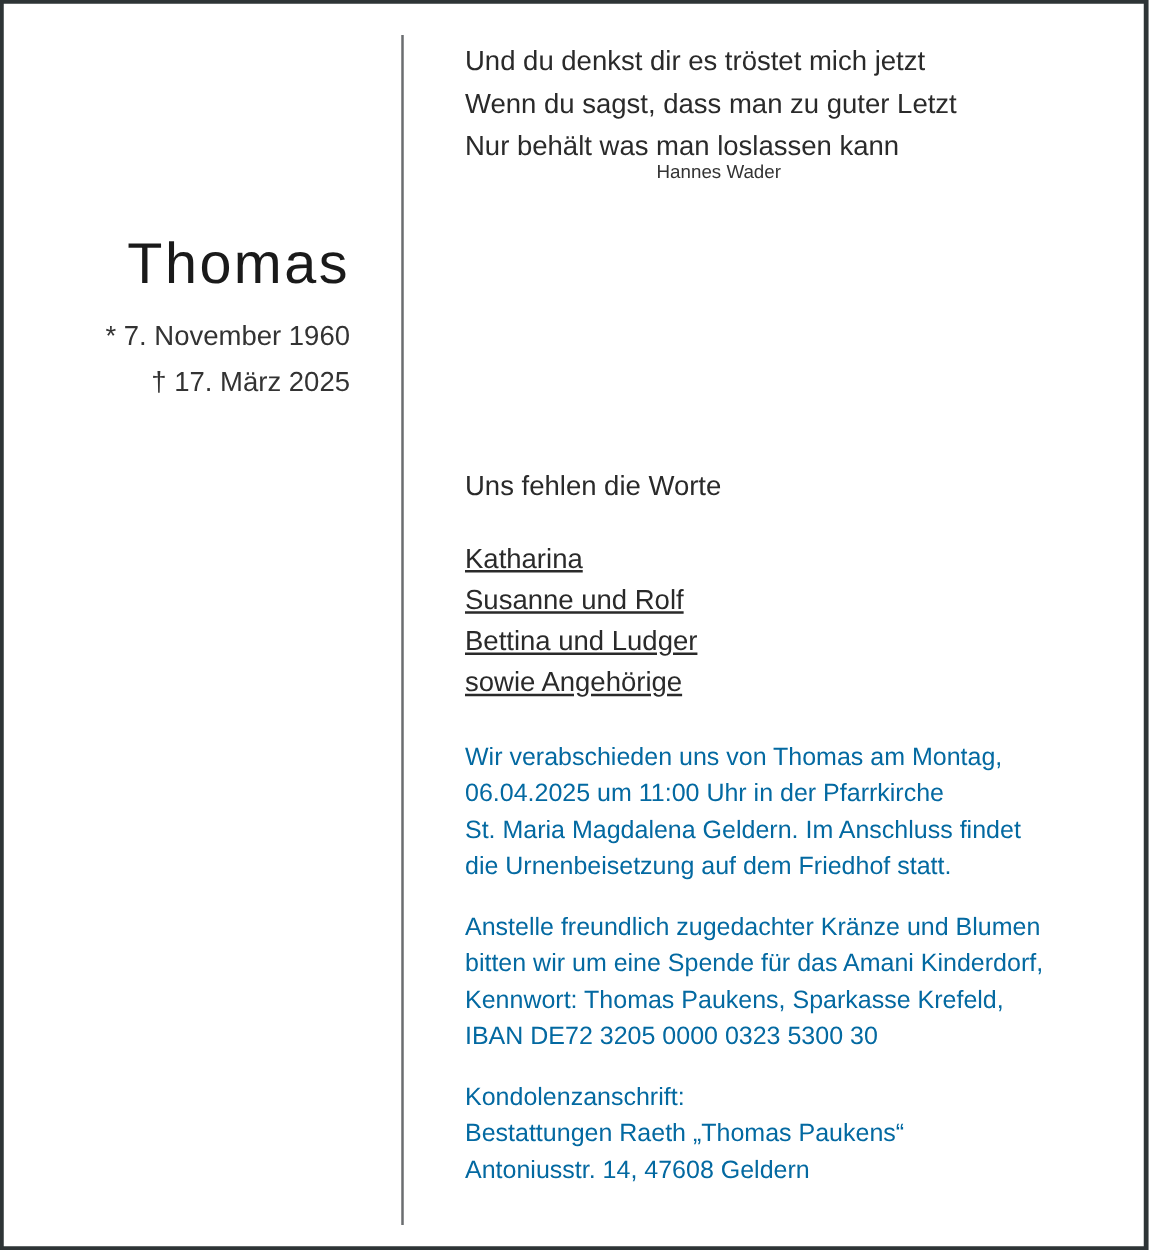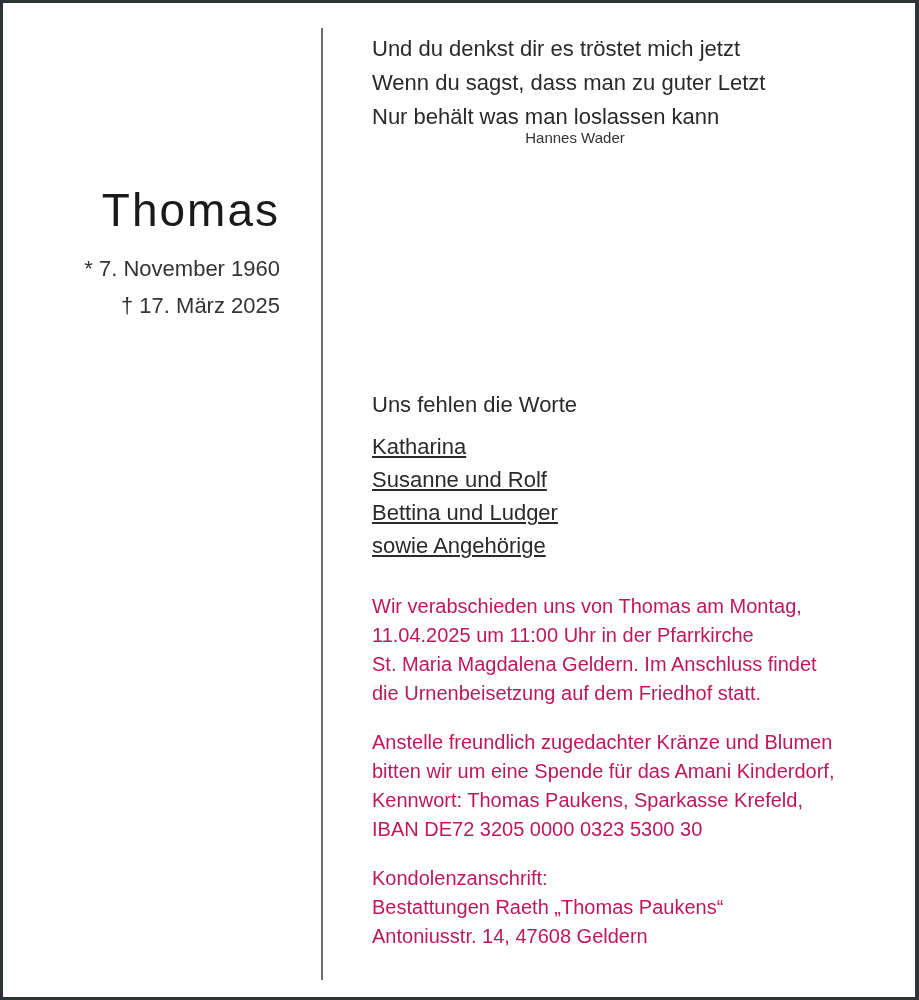--- a/index.html
+++ b/index.html
@@ -59,24 +59,24 @@
   }
   .poem-author {
     font-size: 15px;
     line-height: 20px;
     text-align: center;
     width: 406px;
     margin-top: -6px;
     color: #333;
   }
   .sec { position: absolute; left: 372px; width: 520px; }
-  .closing { top: 388px; font-size: 22px; line-height: 33px; }
+  .closing { top: 372px; font-size: 22px; line-height: 33px; }
   .mourners { top: 430px; }
   .mourner { font-size: 22px; line-height: 33px; text-decoration: underline; }
-  .para { font-size: 20px; line-height: 29px; color: #be185d; }
+  .para { font-size: 20px; line-height: 29px; color: #0369a1; }
   .farewell { top: 592px; }
   .donation { top: 728px; }
   .condolence { top: 864px; }
 </style>
 </head>
 <body>
 
 <div class="frame"></div>
 
 <div class="divider"></div>
@@ -98,21 +98,21 @@
 
 <div class="sec mourners">
   <div class="mourner">Katharina</div>
   <div class="mourner">Susanne und Rolf</div>
   <div class="mourner">Bettina und Ludger</div>
   <div class="mourner">sowie Angehörige</div>
 </div>
 
 <div class="sec farewell">
   <div class="para">Wir verabschieden uns von Thomas am Montag,</div>
-  <div class="para">11.04.2025 um 11:00 Uhr in der Pfarrkirche</div>
+  <div class="para">06.04.2025 um 11:00 Uhr in der Pfarrkirche</div>
   <div class="para">St. Maria Magdalena Geldern. Im Anschluss findet</div>
   <div class="para">die Urnenbeisetzung auf dem Friedhof statt.</div>
 </div>
 
 <div class="sec donation">
   <div class="para">Anstelle freundlich zugedachter Kränze und Blumen</div>
   <div class="para">bitten wir um eine Spende für das Amani Kinderdorf,</div>
   <div class="para">Kennwort: Thomas Paukens, Sparkasse Krefeld,</div>
   <div class="para">IBAN DE72 3205 0000 0323 5300 30</div>
 </div>

